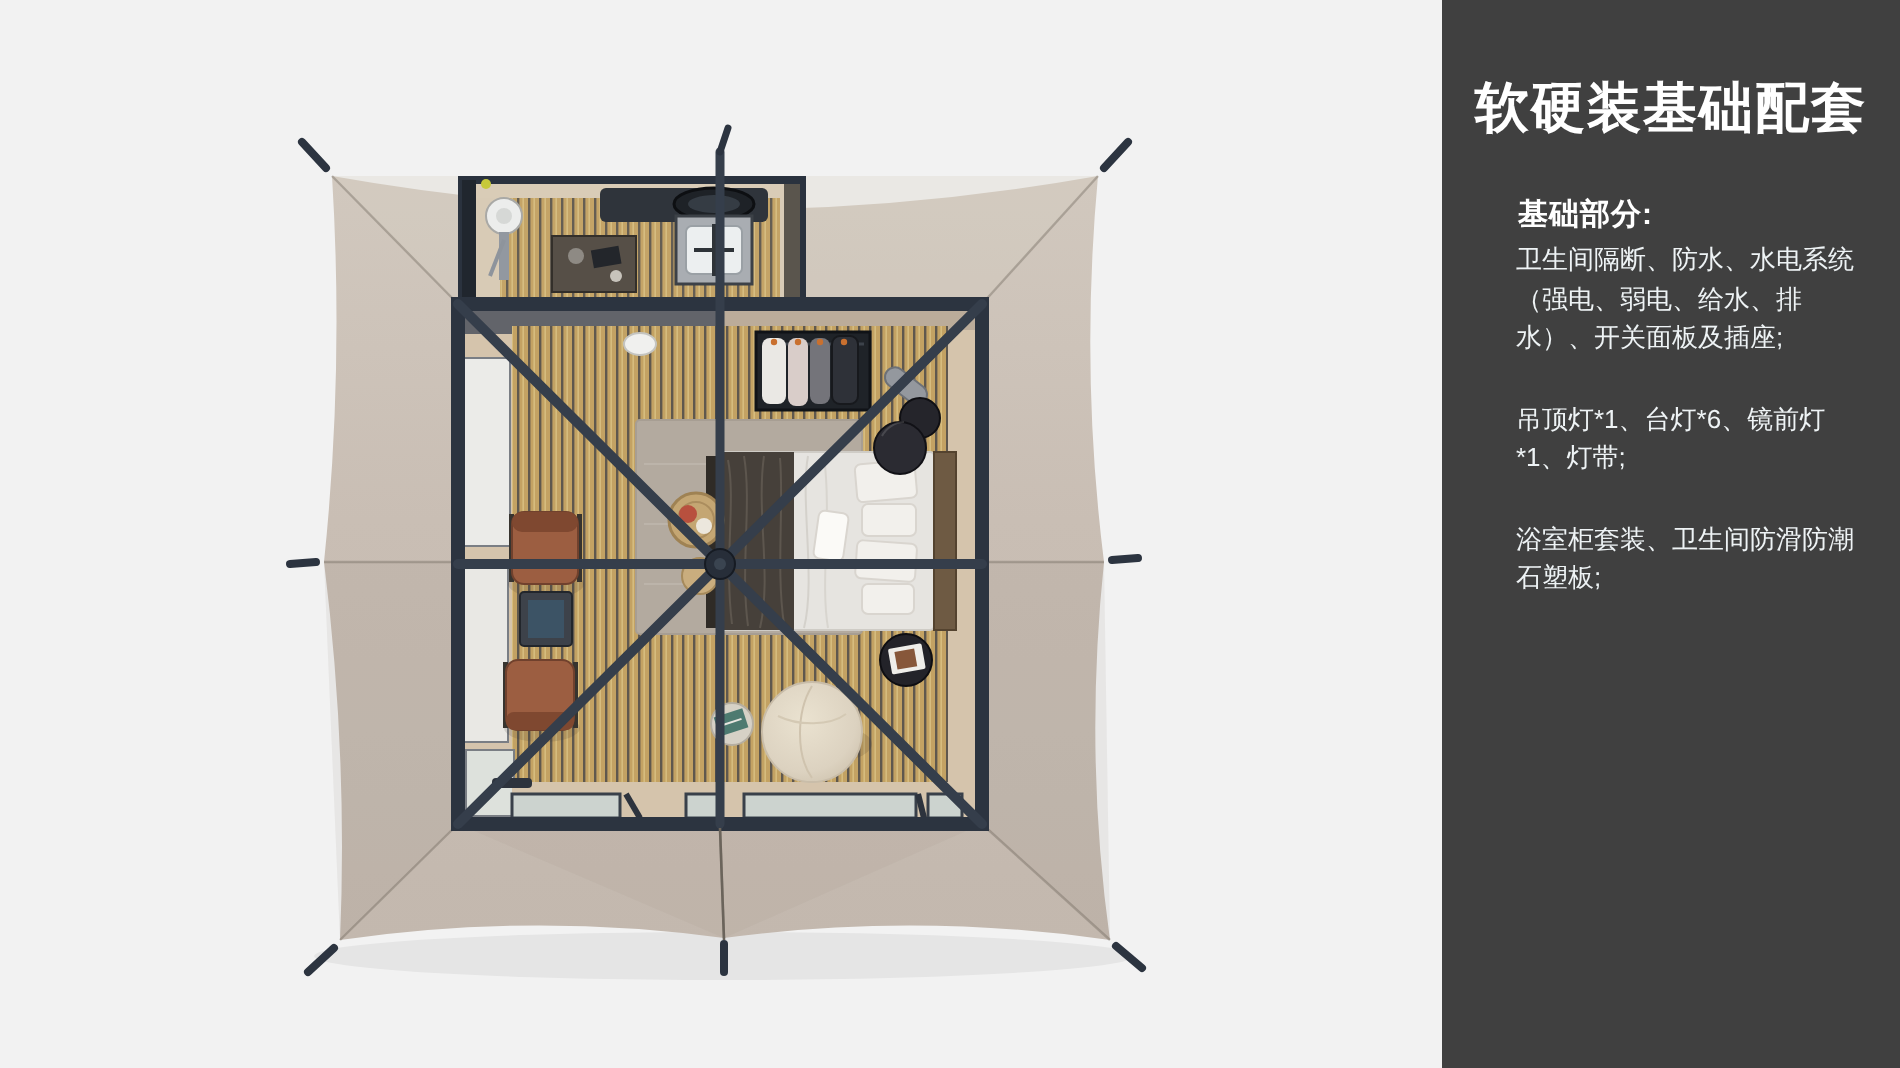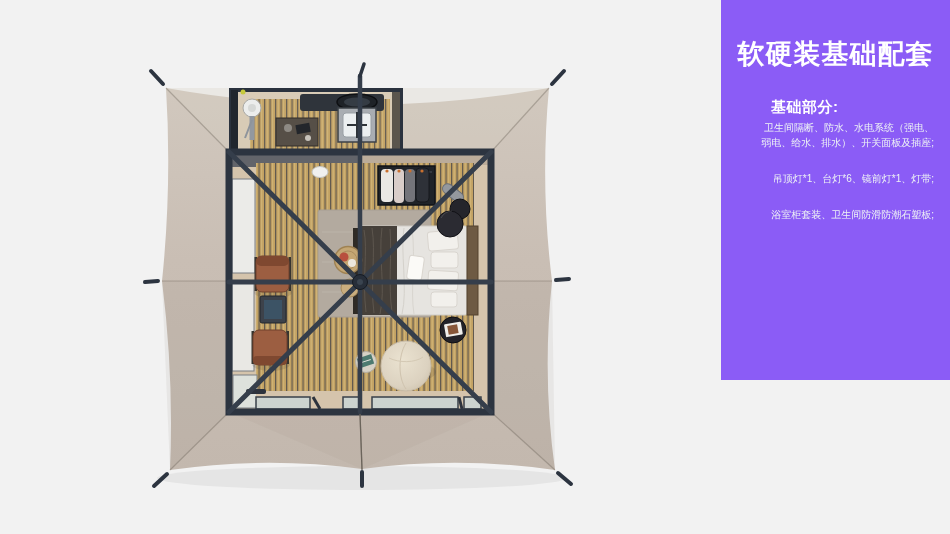--- a/index.html
+++ b/index.html
@@ -4,33 +4,33 @@
 <style>
   html,body{margin:0;padding:0;background:#e8e8e8;}
   .stage{
     width:950px;height:534px;display:flex;overflow:hidden;
     font-family:"Liberation Sans","DejaVu Sans",sans-serif;
     background:#f2f2f2;position:relative;
   }
   .scene{flex:0 0 721px;height:534px;position:relative;}
   .scene svg{display:block;width:721px;height:534px;}
   .panel{
-    flex:1 1 auto;height:380px;box-sizing:border-box;
-    background:#8b5cf6;color:#ffffff;overflow:hidden;
+    flex:1 1 auto;height:534px;box-sizing:border-box;
+    background:#404040;color:#ffffff;overflow:hidden;
   }
   .panel-title{
     font-size:27px;font-weight:bold;text-align:center;
     margin:36px 6px 0 6px;letter-spacing:1px;white-space:nowrap;
   }
   .panel-sections{padding:26px 16px 0 37px;}
   .panel-section h3{
-    font-size:15px;font-weight:bold;margin:0 0 3px 13px;color:#ffffff;letter-spacing:.5px;
+    font-size:15px;font-weight:bold;margin:0 0 3px 1px;color:#ffffff;letter-spacing:.5px;
   }
   .panel-section p{
-    font-size:10px;line-height:1.5;margin:0 0 21px 0;color:#eef3f5;text-align:right;
+    font-size:13px;line-height:1.5;margin:0 0 21px 0;color:#eef3f5;
   }
 </style>
 </head>
 <body>
 
 <div class="stage">
 
   <div class="scene">
     <svg viewBox="0 0 721 534" xmlns="http://www.w3.org/2000/svg">
       <defs>

